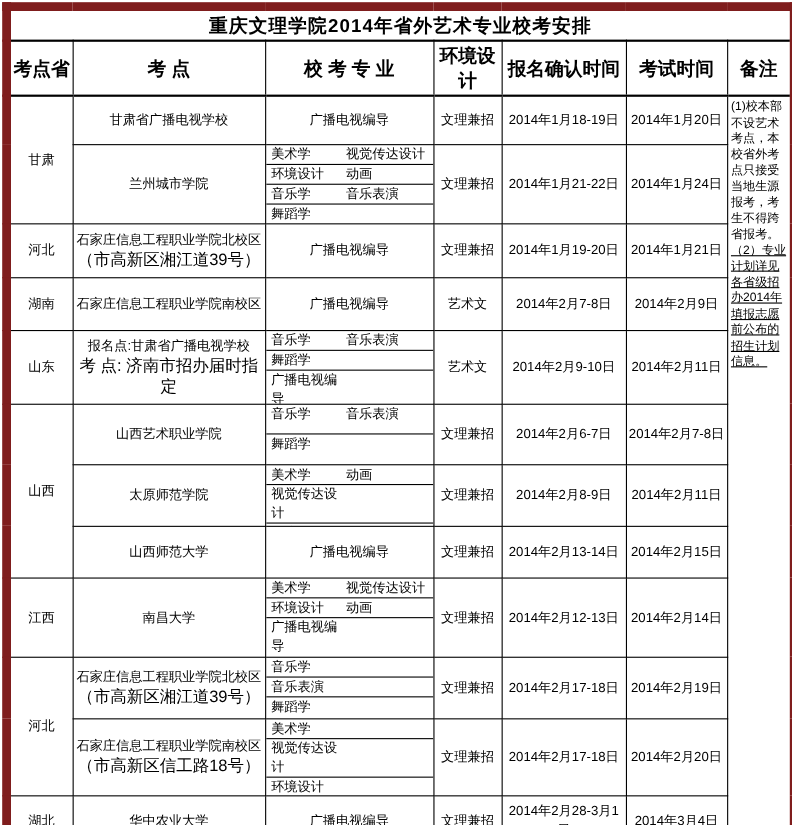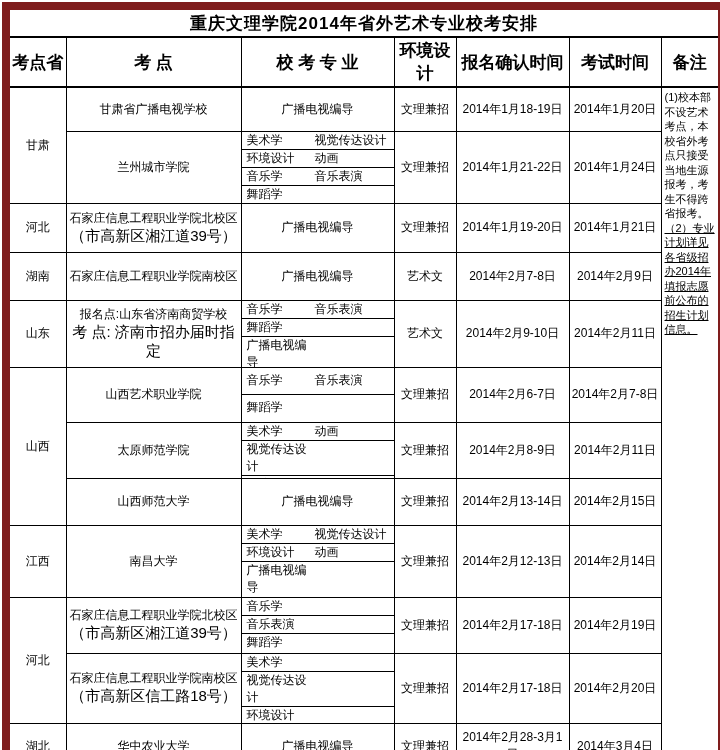--- a/index.html
+++ b/index.html
@@ -4,21 +4,21 @@
 <style>
   html,body{margin:0;padding:0;background:#fff;}
   body{width:720px;height:750px;font-family:"Liberation Sans","DejaVu Sans",sans-serif;color:#000;}
   .wrap{padding:2px;}
   table{border-collapse:collapse;table-layout:fixed;width:716px;border:8px solid #7f1d1d;}
   td{border:1px solid #000;font-size:12px;text-align:center;vertical-align:middle;padding:1px;overflow:hidden;word-break:break-all;}
   .title-cell{border-bottom:2px solid #000;font-weight:bold;font-size:17px;height:24px;letter-spacing:1px;}
   .head td{font-weight:bold;font-size:17px;border-bottom:2px solid #000;height:26px;}
   .majors-td{padding:0;vertical-align:top;}
   .subwrap{display:flex;flex-direction:column;width:100%;}
-  .sub{flex:1 1 0;display:flex;align-items:center;border-bottom:1px solid #000;}
+  .sub{flex:1 1 0;display:flex;align-items:flex-start;border-bottom:1px solid #000;}
   .sub:last-child{border-bottom:none;}
   .m-l{width:48%;text-align:left;padding-left:5px;box-sizing:border-box;}
   .m-r{flex:1;text-align:left;}
   .remark-cell{vertical-align:top;text-align:left;font-size:11px;line-height:1.32;padding:2px 3px;}
   .ul{text-decoration:underline;}
   .site2{font-size:15px;}
 </style>
 </head>
 <body>
 
@@ -105,21 +105,21 @@
     <td>石家庄信息工程职业学院南校区</td>
     <td>广播电视编导</td>
     <td>艺术文</td>
     <td>2014年2月7-8日</td>
     <td>2014年2月9日</td>
   </tr>
 
   <tr style="height:67px">
     <td>山东</td>
     <td>
-      <div>报名点:山东省济南商贸学校</div>
+      <div>报名点:甘肃省广播电视学校</div>
       <div class="site2">考 点: 济南市招办届时指定</div>
     </td>
     <td class="majors-td">
       <div class="subwrap" style="height:65px">
         <div class="sub">
                 <span class="m-l">音乐学</span>
                 <span class="m-r">音乐表演</span>
               </div>
         <div class="sub">
                 <span class="m-l">舞蹈学</span>

